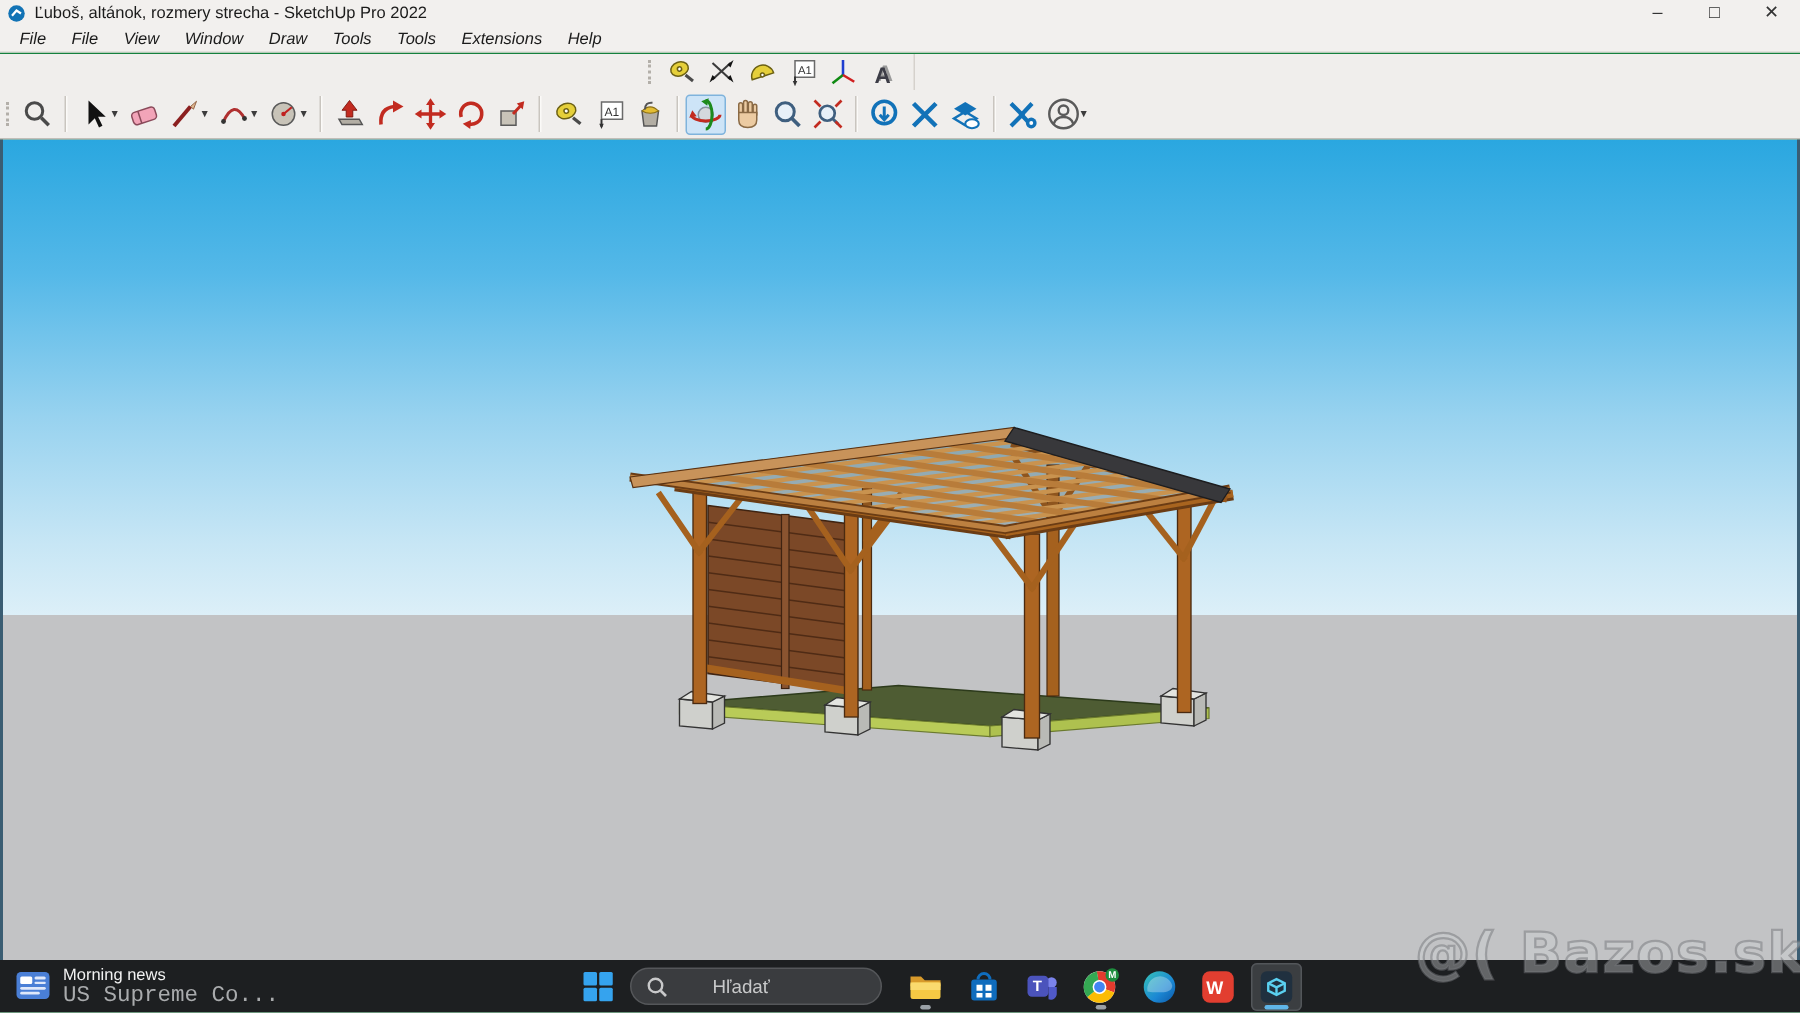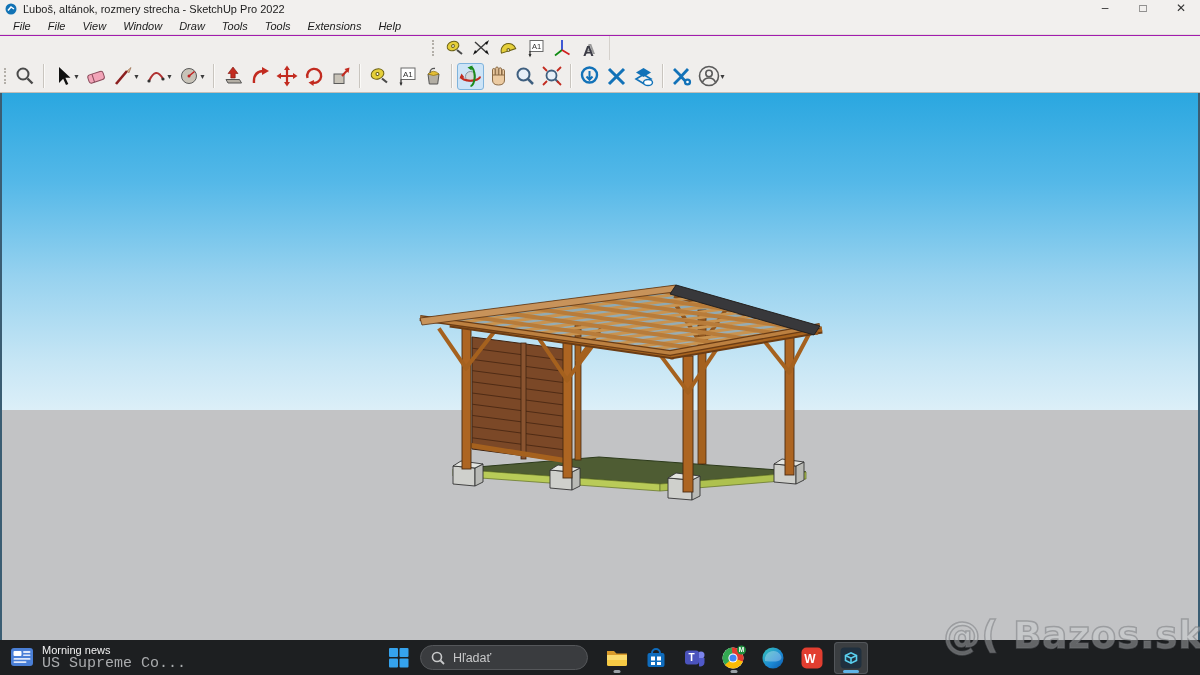--- a/index.html
+++ b/index.html
@@ -1,17 +1,17 @@
 <!DOCTYPE html>
 <html><head>
 <meta charset="utf-8">
 <style>
   *{margin:0;padding:0;box-sizing:border-box;}
   html,body{width:1200px;height:675px;overflow:hidden;font-family:"Liberation Sans",sans-serif;}
-  .window{position:relative;width:1200px;height:626px;background:#a21caf;}
+  .window{position:relative;width:1200px;height:626px;background:#15803d;}
 
   
   .titlebar{position:absolute;top:0;left:0;right:0;height:18px;background:#f2f0ee;display:flex;align-items:center;padding-left:5px;}
   .titlebar .title{font-size:11px;color:#1b1b1b;margin-left:6px;}
   .win-controls{position:absolute;right:0;top:0;height:18px;display:flex;}
   .win-controls span{width:38px;text-align:center;font-size:12px;line-height:17px;color:#333;}
 
   
   .menubar{position:absolute;top:18px;left:0;right:0;height:17px;background:#f2f0ee;display:flex;align-items:center;padding-left:5px;border-bottom:1px solid #e3e0dc;}
   .menu-item{font-size:11px;color:#1b1b1b;padding:0 9px 0 8px;font-style:italic;}
@@ -36,21 +36,21 @@
   
   .watermark{position:absolute;top:614px;right:-4px;z-index:30;font-family:"DejaVu Sans",sans-serif;font-weight:bold;font-size:37px;letter-spacing:1px;white-space:nowrap;color:rgba(205,207,210,0.40);-webkit-text-stroke:1.5px rgba(115,117,122,0.50);pointer-events:none;}
 
   
   .taskbar{position:absolute;top:640px;left:0;right:0;height:35px;background:#1d1f21;z-index:20;}
   .widget{position:absolute;left:10px;top:4px;display:flex;align-items:center;gap:8px;justify-content:flex-end;}
   .widget-text .l1{font-size:11px;color:#f2f2f2;line-height:13px;}
   .widget-text .l2{font-size:15px;color:#a9abad;line-height:13px;font-family:Liberation Mono, monospace;}
   .tb-center{position:absolute;left:381px;top:1px;height:33px;display:flex;align-items:center;gap:5px;}
   .searchpill{width:168px;height:25px;border-radius:13px;background:#3a3c3f;border:1px solid #55575a;display:flex;align-items:center;padding-left:10px;gap:8px;}
-  .searchpill span{font-size:12.5px;color:#c8c9ca;}
+  .searchpill span{font-size:12.5px;color:#c8c9ca;margin-left:22px;}
   .appbtn{width:34px;height:32px;display:flex;align-items:center;justify-content:center;position:relative;border-radius:4px;}
   .appbtn.activeapp{background:#3b3e41;box-shadow:0 0 0 1px #53565a inset;}
   .runline{position:absolute;bottom:1px;left:50%;transform:translateX(-50%);width:7px;height:2.5px;border-radius:2px;background:#9aa0a6;}
   .runline.act{width:16px;background:#5fb5e8;}
   .tray{position:absolute;right:5px;top:1px;height:33px;display:flex;align-items:center;gap:8px;}
   .clock{text-align:right;font-size:11px;color:#f0f0f0;line-height:12.5px;padding:0 4px 0 2px;}
 </style>
 </head>
 <body>
 

